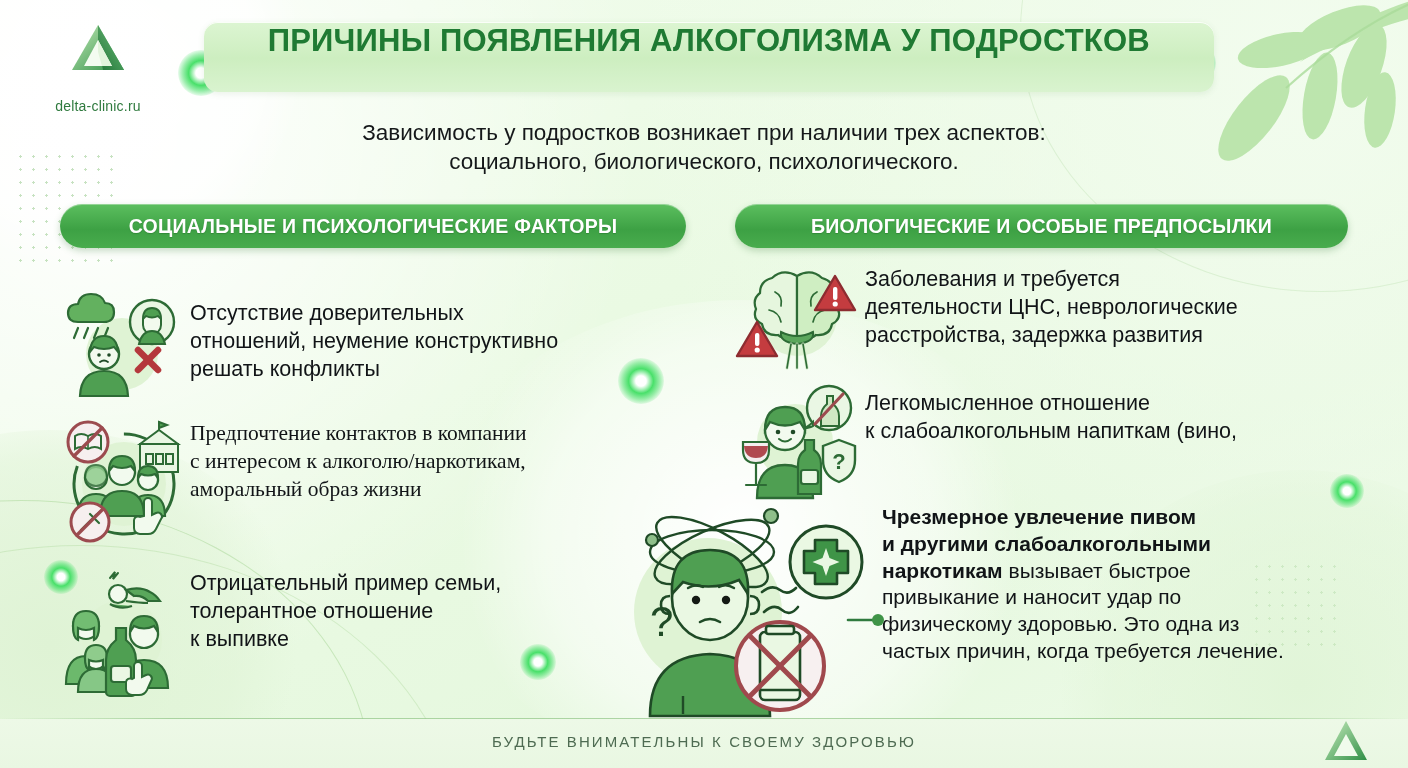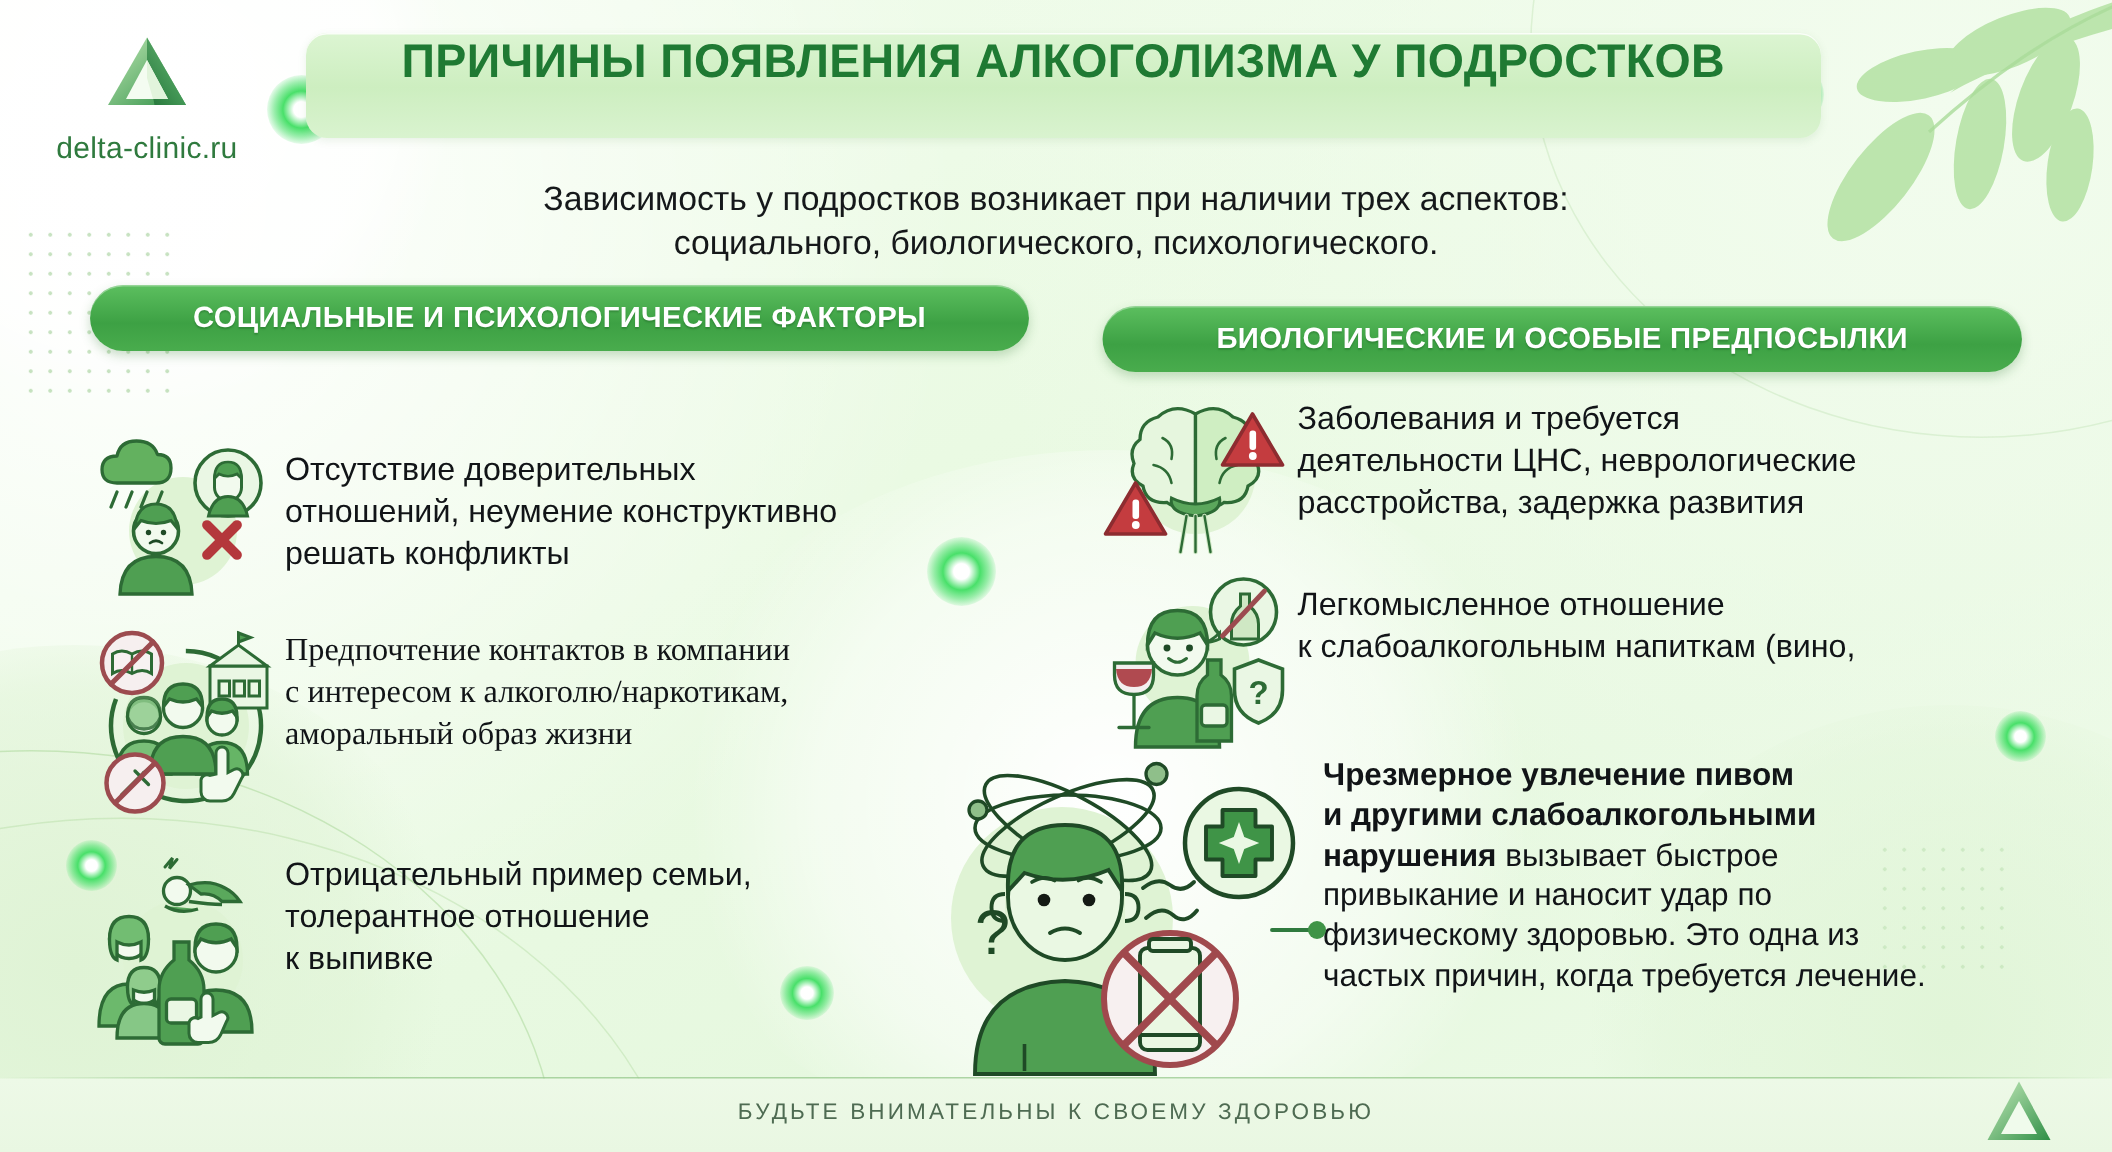--- a/index.html
+++ b/index.html
@@ -41,21 +41,21 @@
     background-size:13px 13px;pointer-events:none;}
 
   .glow{position:absolute;border-radius:50%;pointer-events:none;
     background:radial-gradient(circle,#ffffff 0%,#ffffff 16%,#49e06a 38%,rgba(73,224,106,.55) 56%,rgba(73,224,106,0) 75%);}
 
   .leaf-branch{position:absolute;right:-10px;top:-8px;width:210px;height:190px;opacity:.85;pointer-events:none;}
 
   
   .logo{position:absolute;left:24px;top:22px;width:148px;text-align:center;}
   .logo-mark{width:58px;height:54px;margin:0 auto;}
-  .logo-text{font-size:20px;color:#2f7a3e;letter-spacing:.2px;margin-top:12px;
+  .logo-text{font-size:14px;color:#2f7a3e;letter-spacing:.2px;margin-top:22px;
              font-family:"Liberation Sans",sans-serif;}
 
   .title-banner{
     position:absolute;left:204px;top:22px;width:1010px;height:70px;
     border-radius:14px;
     background:linear-gradient(180deg,#dcf5d2 0%,#cdeec0 52%,#d9f3cf 100%);
     box-shadow:0 1px 0 rgba(255,255,255,.85) inset, 0 2px 6px rgba(90,150,80,.12);
     display:flex;align-items:flex-start;justify-content:center;
   }
   .title-banner h1{
@@ -74,21 +74,21 @@
   .pill{
     position:absolute;height:44px;border-radius:26px;
     background:linear-gradient(180deg,#5cbf5f 0%,#3da144 58%,#49ac4d 100%);
     box-shadow:0 3px 7px rgba(60,130,60,.28), 0 1px 0 rgba(255,255,255,.35) inset;
     display:flex;align-items:center;justify-content:center;
   }
   .pill span{
     color:#ffffff;font-weight:bold;font-size:19.5px;letter-spacing:.25px;white-space:nowrap;
     text-shadow:0 1px 1px rgba(20,80,25,.30);
   }
-  .pill-left{left:60px;top:190px;width:626px;}
+  .pill-left{left:60px;top:204px;width:626px;}
   .pill-right{left:735px;top:204px;width:613px;}
 
   
   .col{position:absolute;}
   .col-left{left:60px;top:262px;width:640px;}
   .col-right{left:735px;top:262px;width:625px;}
 
   .item{display:flex;align-items:flex-start;}
   .item .art{flex:0 0 auto;position:relative;}
   .item .txt{
@@ -488,21 +488,21 @@
 
         <g>
           <line x1="228" y1="120" x2="256" y2="120" stroke="#2f7a3e" stroke-width="2.6" stroke-linecap="round"></line>
           <circle cx="258" cy="120" r="6" fill="#3f9447"></circle>
         </g>
       </svg>
     </div>
     <div class="txt">
       <div><b>Чрезмерное увлечение пивом</b></div>
       <div><b>и другими слабоалкогольными</b></div>
-      <div><b>нарушения</b><span> вызывает быстрое</span></div>
+      <div><b>наркотикам</b><span> вызывает быстрое</span></div>
       <div>привыкание и наносит удар по</div>
       <div>физическому здоровью. Это одна из</div>
       <div>частых причин, когда требуется лечение.</div>
     </div>
   </div>
 
   <div class="footer-band"></div>
   <div class="footer-rule"></div>
   <div class="footer-text">БУДЬТЕ ВНИМАТЕЛЬНЫ К СВОЕМУ ЗДОРОВЬЮ</div>
   <svg class="footer-logo" viewBox="0 0 48 46">

